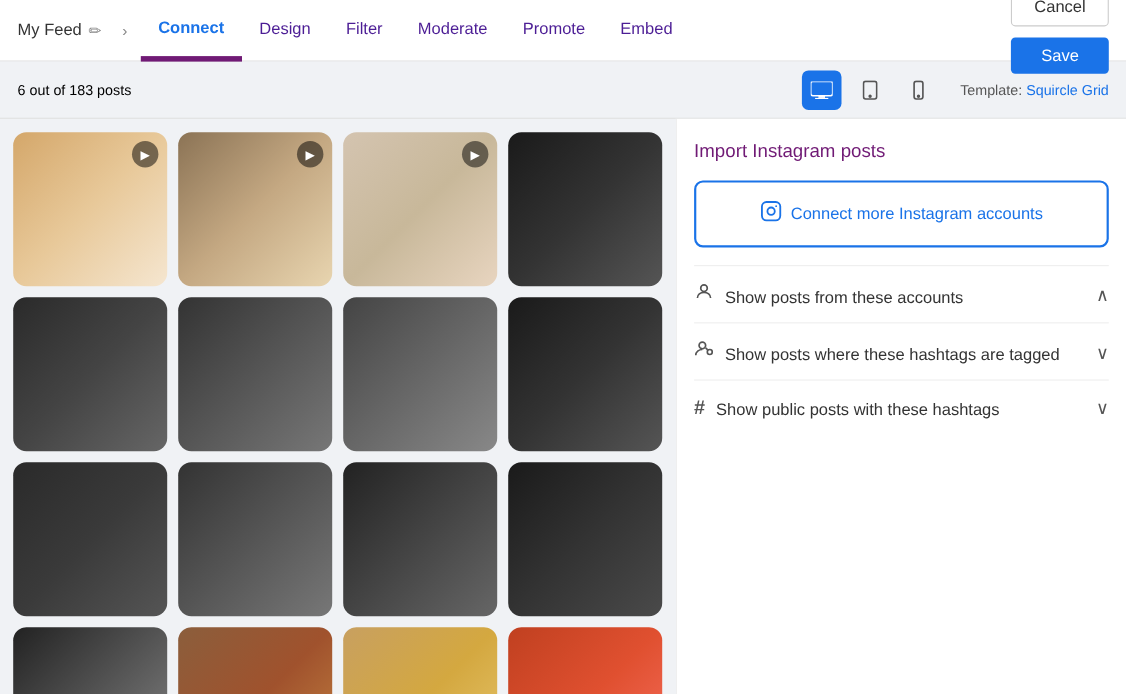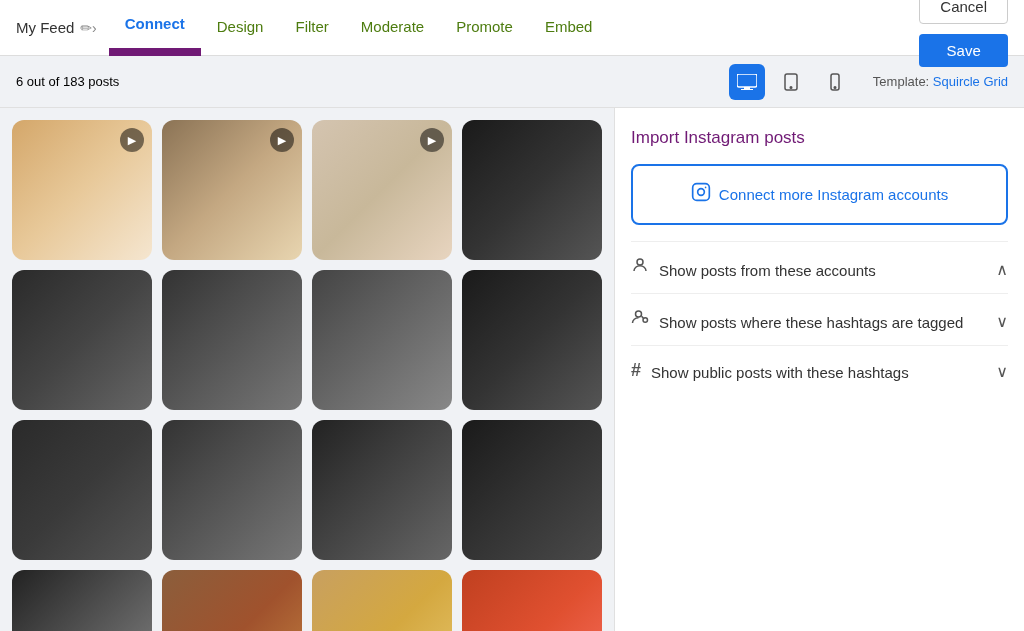--- a/index.html
+++ b/index.html
@@ -4,32 +4,32 @@
   <style>
     * { box-sizing: border-box; margin: 0; padding: 0; }
     body { font-family: -apple-system, BlinkMacSystemFont, 'Segoe UI', sans-serif; background: #f0f2f5; width: 1024px; height: 631px; overflow: hidden; }
 
     
     .header {
       display: flex; align-items: center; background: #fff;
       border-bottom: 1px solid #ddd; padding: 0 16px; height: 56px;
     }
     .feed-title {
-      display: flex; align-items: center; gap: 6px; margin-right: 0;
+      display: flex; align-items: center; gap: 6px; margin-right: 19px;
     }
     .feed-title-text { font-size: 15px; color: #333; }
     .edit-icon { color: #888; font-size: 14px; cursor: pointer; }
     .chevron { color: #888; font-size: 14px; margin-right: 12px; }
     .nav-tabs { display: flex; gap: 0; flex: 1; }
     .nav-tab {
       padding: 0 16px; height: 56px; display: flex; align-items: center;
-      font-size: 15px; color: #4d7c0f; cursor: pointer; border-bottom: 3px solid transparent;
+      font-size: 15px; color: #4c1d95; cursor: pointer; border-bottom: 3px solid transparent;
       text-decoration: none;
     }
-    .nav-tab.active { color: #1a73e8; border-bottom: 8px solid #701a75; font-weight: 600; }
+    .nav-tab.active { color: #1a73e8; border-bottom: 5px solid #701a75; font-weight: 600; }
     .header-actions { display: flex; gap: 10px; margin-left: auto; flex-direction: column; }
     .btn-cancel {
       padding: 8px 20px; border: 1px solid #ccc; background: #fff;
       color: #333; border-radius: 4px; font-size: 15px; cursor: pointer;
     }
     .btn-save {
       padding: 8px 20px; border: none; background: #1a73e8;
       color: #fff; border-radius: 4px; font-size: 15px; cursor: pointer;
     }
 

